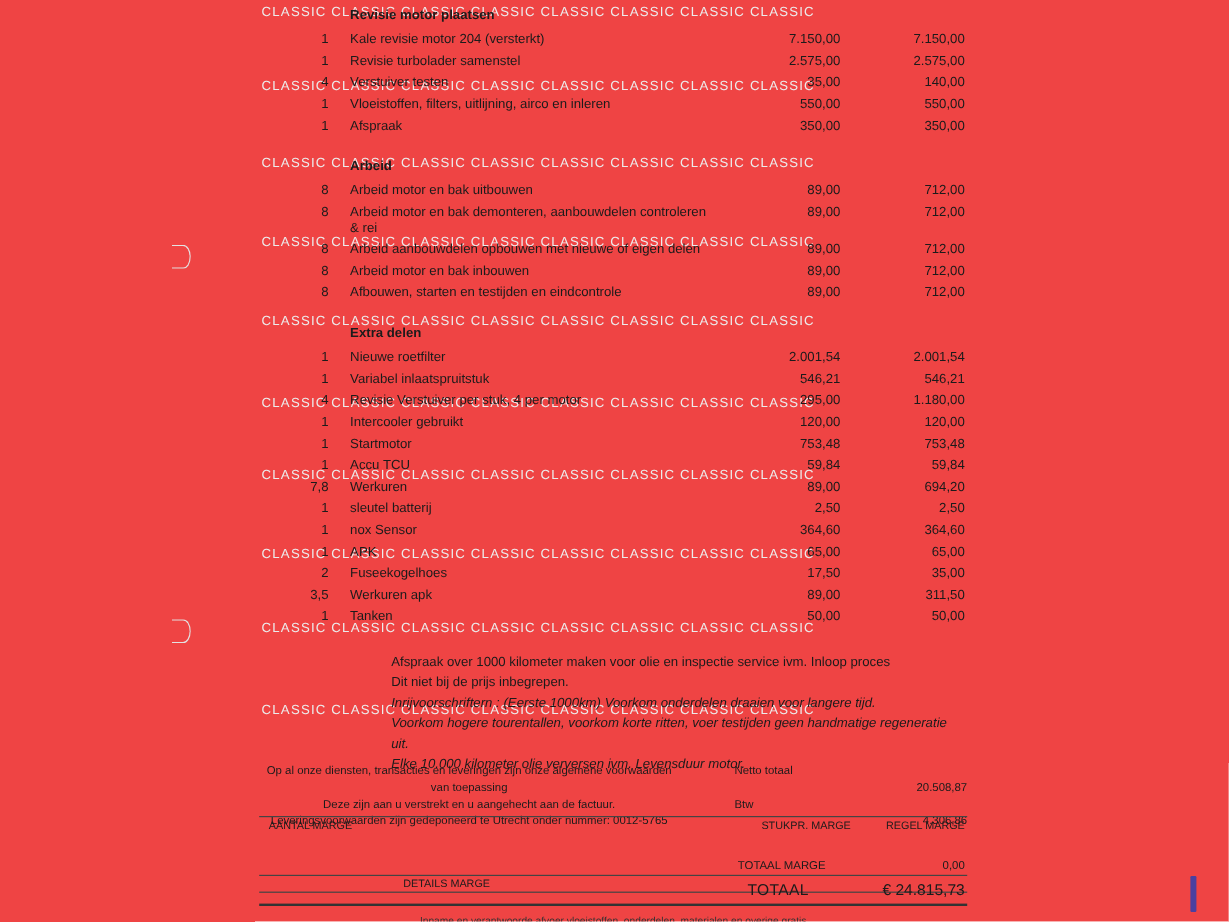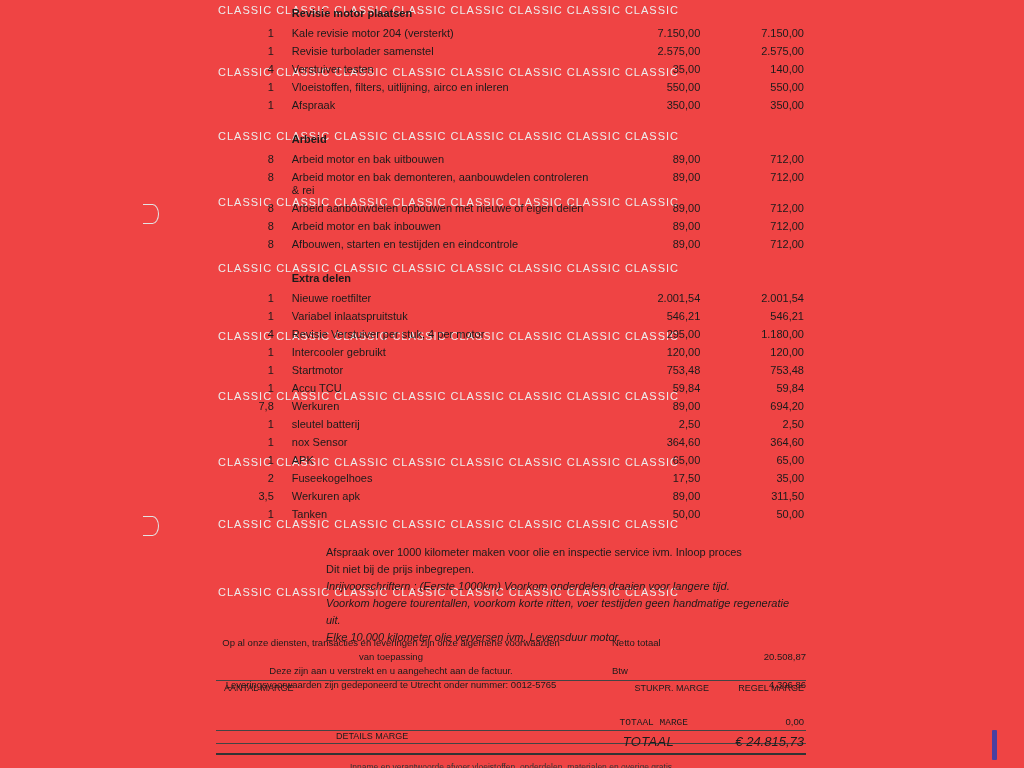--- a/index.html
+++ b/index.html
@@ -148,36 +148,35 @@
     width: 590px;
     border-bottom: 1px solid #444;
     font-size: 9.5px;
     padding-bottom: 2px;
   }
   .marge-total .inner {
     display: flex;
     justify-content: flex-end;
     align-items: baseline;
   }
-  .marge-total .lbl { margin-right: 36px; font-family: Liberation Mono, monospace; }
+  .marge-total .lbl { margin-right: 36px; }
   .marge-total .val { min-width: 80px; text-align: right; padding-right: 2px; }
 
   .grand {
     position: absolute;
     left: 0;
     top: 98px;
     width: 590px;
     font-size: 13px;
   }
   .grand .inner {
     display: flex;
     justify-content: flex-end;
     align-items: center;
     padding-bottom: 4px;
-    font-style: italic;
   }
   .grand .lbl { margin-right: 30px; letter-spacing: .3px; }
   .grand .val { min-width: 100px; text-align: right; padding-right: 2px; }
   .grand-rule {
     border-bottom: 2px solid #333;
     width: 590px;
   }
   .fineprint {
     position: absolute;
     left: 0;

